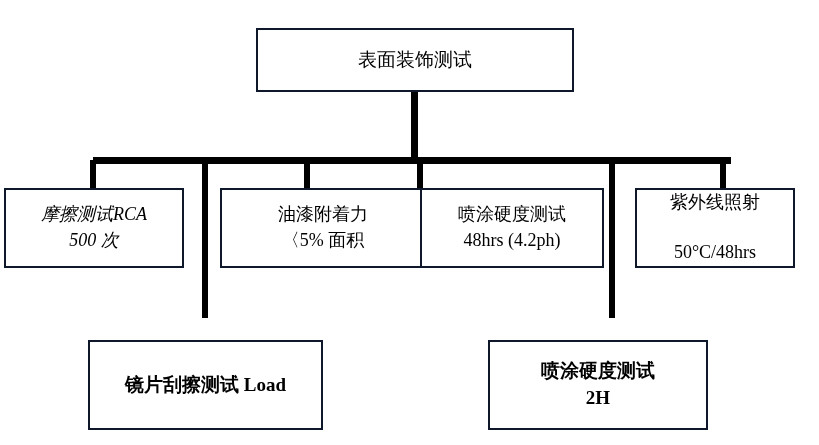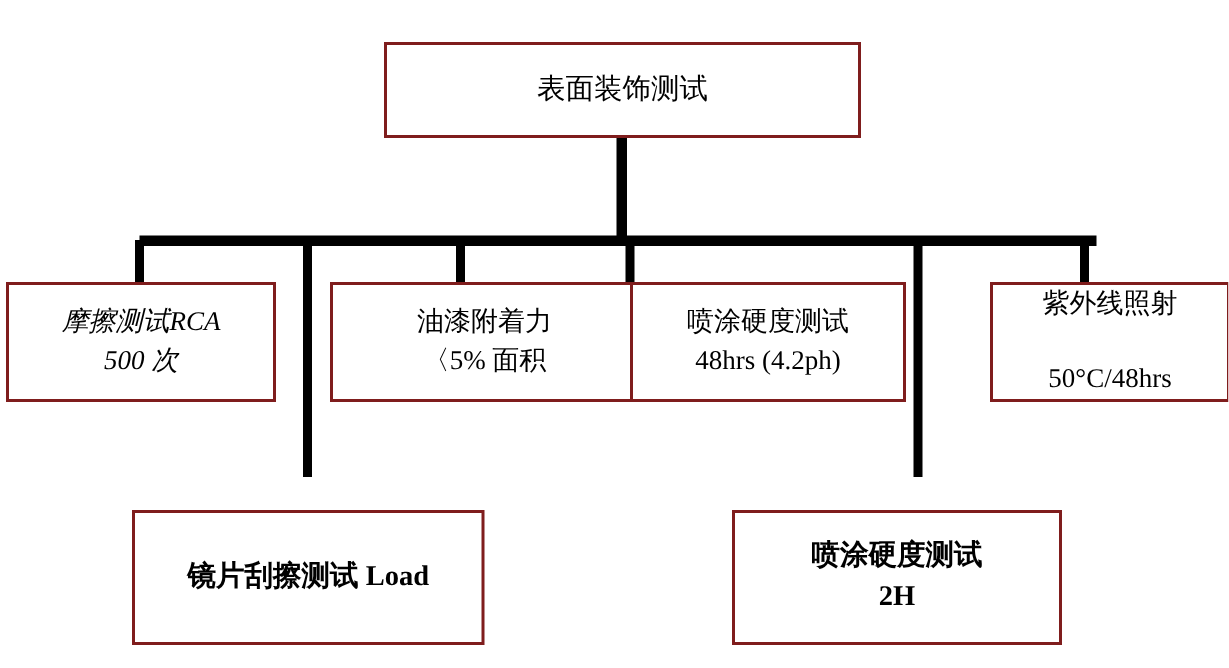--- a/index.html
+++ b/index.html
@@ -11,21 +11,21 @@
     position: relative;
     width: 819px;
     height: 445px;
     background: #ffffff;
     overflow: hidden;
     font-family: "Liberation Serif", "DejaVu Serif", serif;
   }
   .node {
     position: absolute;
     box-sizing: border-box;
-    border: 2px solid #7f1d1d;
+    border: 2px solid #0f172a;
     background: #ffffff;
     display: flex;
     flex-direction: column;
     align-items: center;
     justify-content: center;
     text-align: center;
     color: #000000;
     line-height: 1.42;
   }
   .node .line1,
@@ -43,21 +43,21 @@
   }
   
   .tier2 {
     top: 188px;
     height: 80px;
     font-size: 18px;
   }
   #node-rca      { left: 4px;   width: 180px; font-style: italic; }
   #node-paint    { left: 220px; width: 206px; }
   #node-sweat    { left: 420px; width: 184px; }
-  #node-uv       { left: 660px; width: 160px; gap: 24px; }
+  #node-uv       { left: 635px; width: 160px; gap: 24px; }
   
   .tier3 {
     top: 340px;
     height: 90px;
     font-size: 19px;
     font-weight: bold;
   }
   #node-lens     { left: 88px;  width: 235px; }
   #node-hardness { left: 488px; width: 220px; }
 

